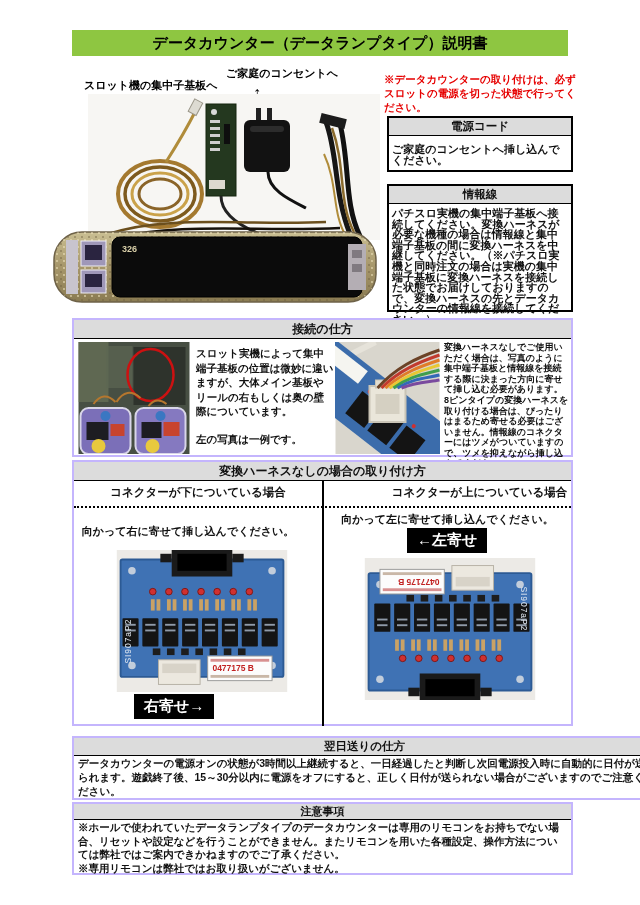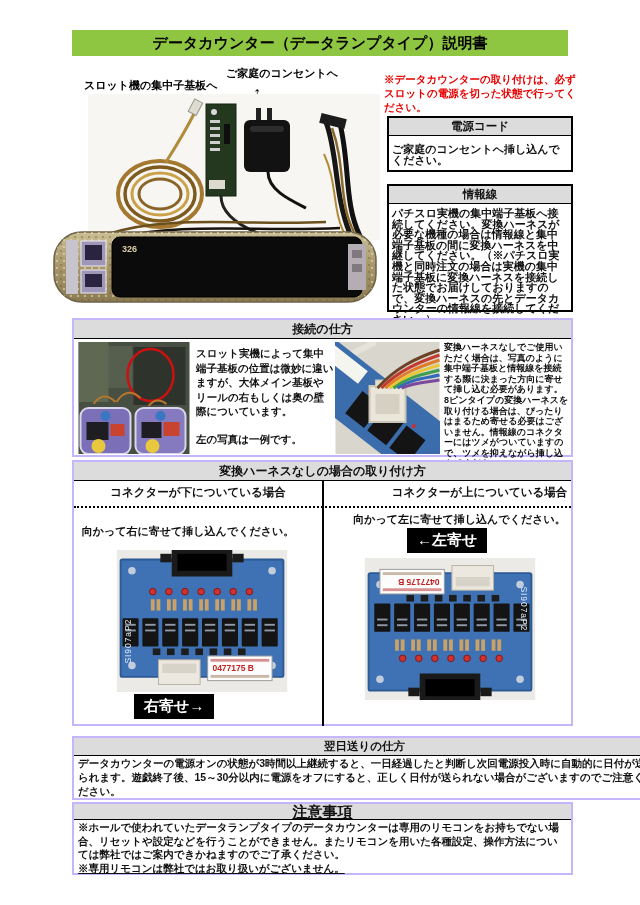--- a/index.html
+++ b/index.html
@@ -266,21 +266,21 @@
   <div class="sec" style="left:72px;top:460px;width:501px;height:266px;">
     <div class="sec-header">変換ハーネスなしの場合の取り付け方</div>
     <div class="abs vline" style="left:248px;top:18px;height:246px;"></div>
 
     <div class="abs col-header" style="left:0;top:18px;width:248px;">コネクターが下についている場合</div>
     <div class="abs col-header" style="left:250px;top:18px;width:247px;padding-left:32px;">コネクターが上についている場合</div>
 
     <div class="abs dotted" style="left:0;top:44px;width:497px;"></div>
 
     <div class="abs instruction" style="left:0;top:62px;width:228px;">向かって右に寄せて挿し込んでください。</div>
-    <div class="abs instruction" style="left:250px;top:50px;width:247px;padding-left:12px;">向かって左に寄せて挿し込んでください。</div>
+    <div class="abs instruction" style="left:250px;top:50px;width:247px;">向かって左に寄せて挿し込んでください。</div>
 
     <div class="abs badge" style="left:333px;top:66px;">←左寄せ</div>
 
     <svg class="abs" style="left:38px;top:88px;" width="180" height="142" viewBox="0 0 180 150">
       <rect width="180" height="150" fill="#eceae6"></rect>
       <use href="#pcbA" xlink:href="#pcbA"></use>
     </svg>
 
     <div class="abs badge" style="left:60px;top:232px;">右寄せ→</div>
 
@@ -291,18 +291,18 @@
         </g>
     </svg>
   </div>
 
   <div class="sec" style="left:72px;top:736px;width:585px;height:64px;">
     <div class="sec-header" style="font-size:11.5px;line-height:17px;height:17px;">翌日送りの仕方</div>
     <div class="body-text" style="font-size:10.5px;line-height:13.8px;padding:1px 4px;">データカウンターの電源オンの状態が3時間以上継続すると、一日経過したと判断し次回電源投入時に自動的に日付が送られます。遊戯終了後、15～30分以内に電源をオフにすると、正しく日付が送られない場合がございますのでご注意ください。</div>
   </div>
 
   <div class="sec" style="left:72px;top:802px;width:501px;height:73px;">
-    <div class="sec-header" style="font-size:15px;line-height:15px;height:15px;text-decoration:underline;">注意事項</div>
+    <div class="sec-header" style="font-size:11px;line-height:15px;height:15px;">注意事項</div>
     <div class="body-text" style="font-size:10.5px;line-height:13.5px;padding:1px 4px 0 4px;">※ホールで使われていたデータランプタイプのデータカウンターは専用のリモコンをお持ちでない場合、リセットや設定などを行うことができません。またリモコンを用いた各種設定、操作方法については弊社ではご案内できかねますのでご了承ください。</div>
-    <div class="body-text" style="font-size:10.5px;line-height:13.5px;padding:0 4px;text-decoration:underline;">※専用リモコンは弊社ではお取り扱いがございません。</div>
+    <div class="body-text" style="font-size:10.5px;line-height:13.5px;padding:0 4px;">※専用リモコンは弊社ではお取り扱いがございません。</div>
   </div>
 
 </div>
 
 </body></html>

